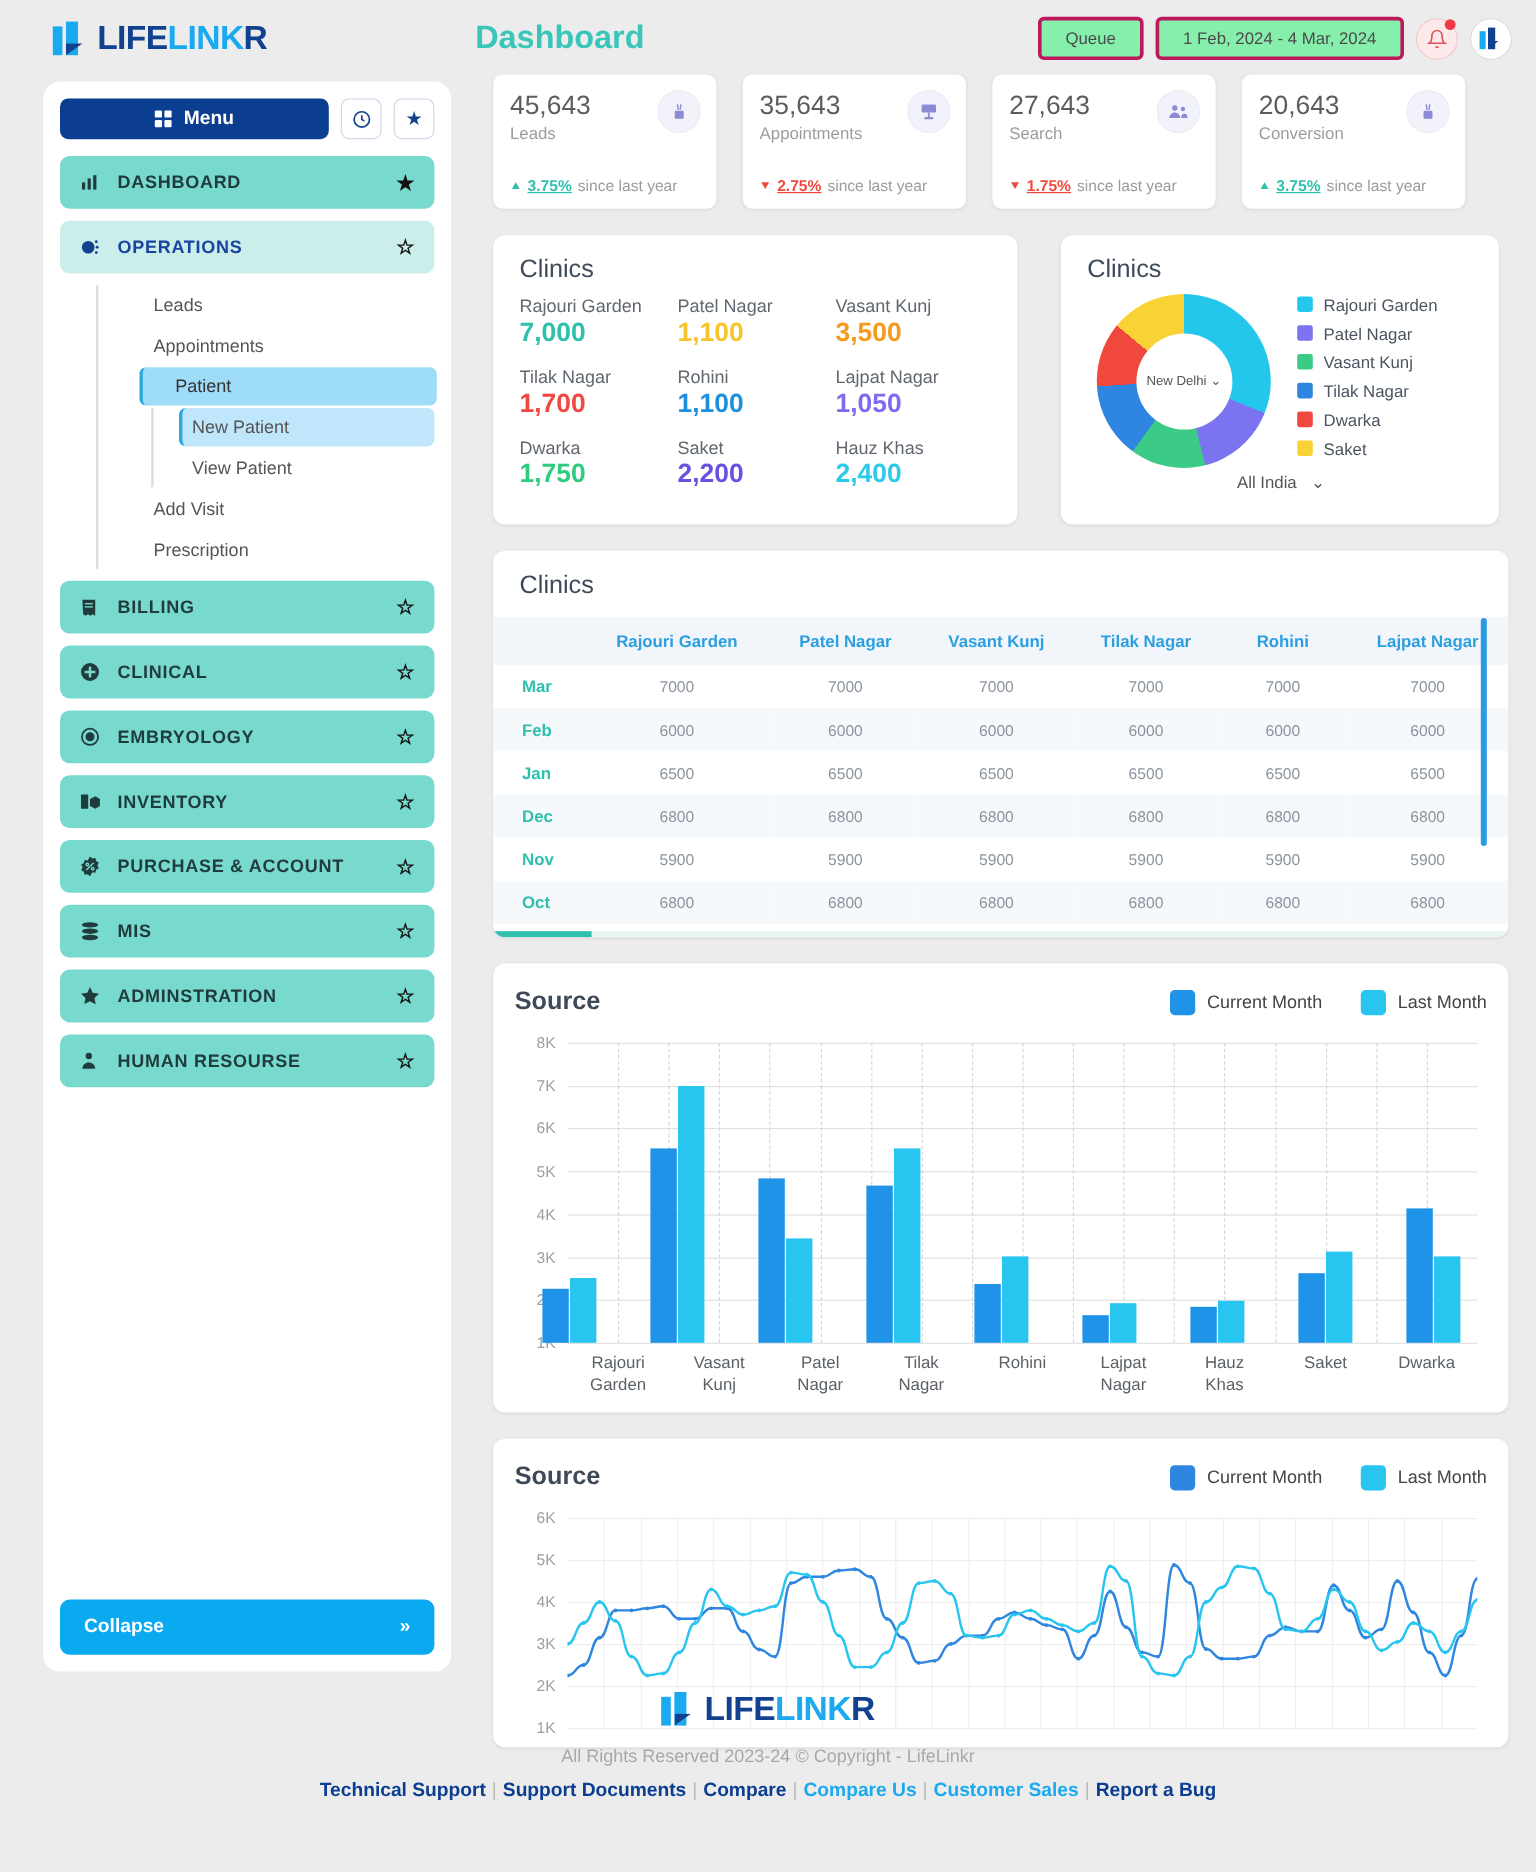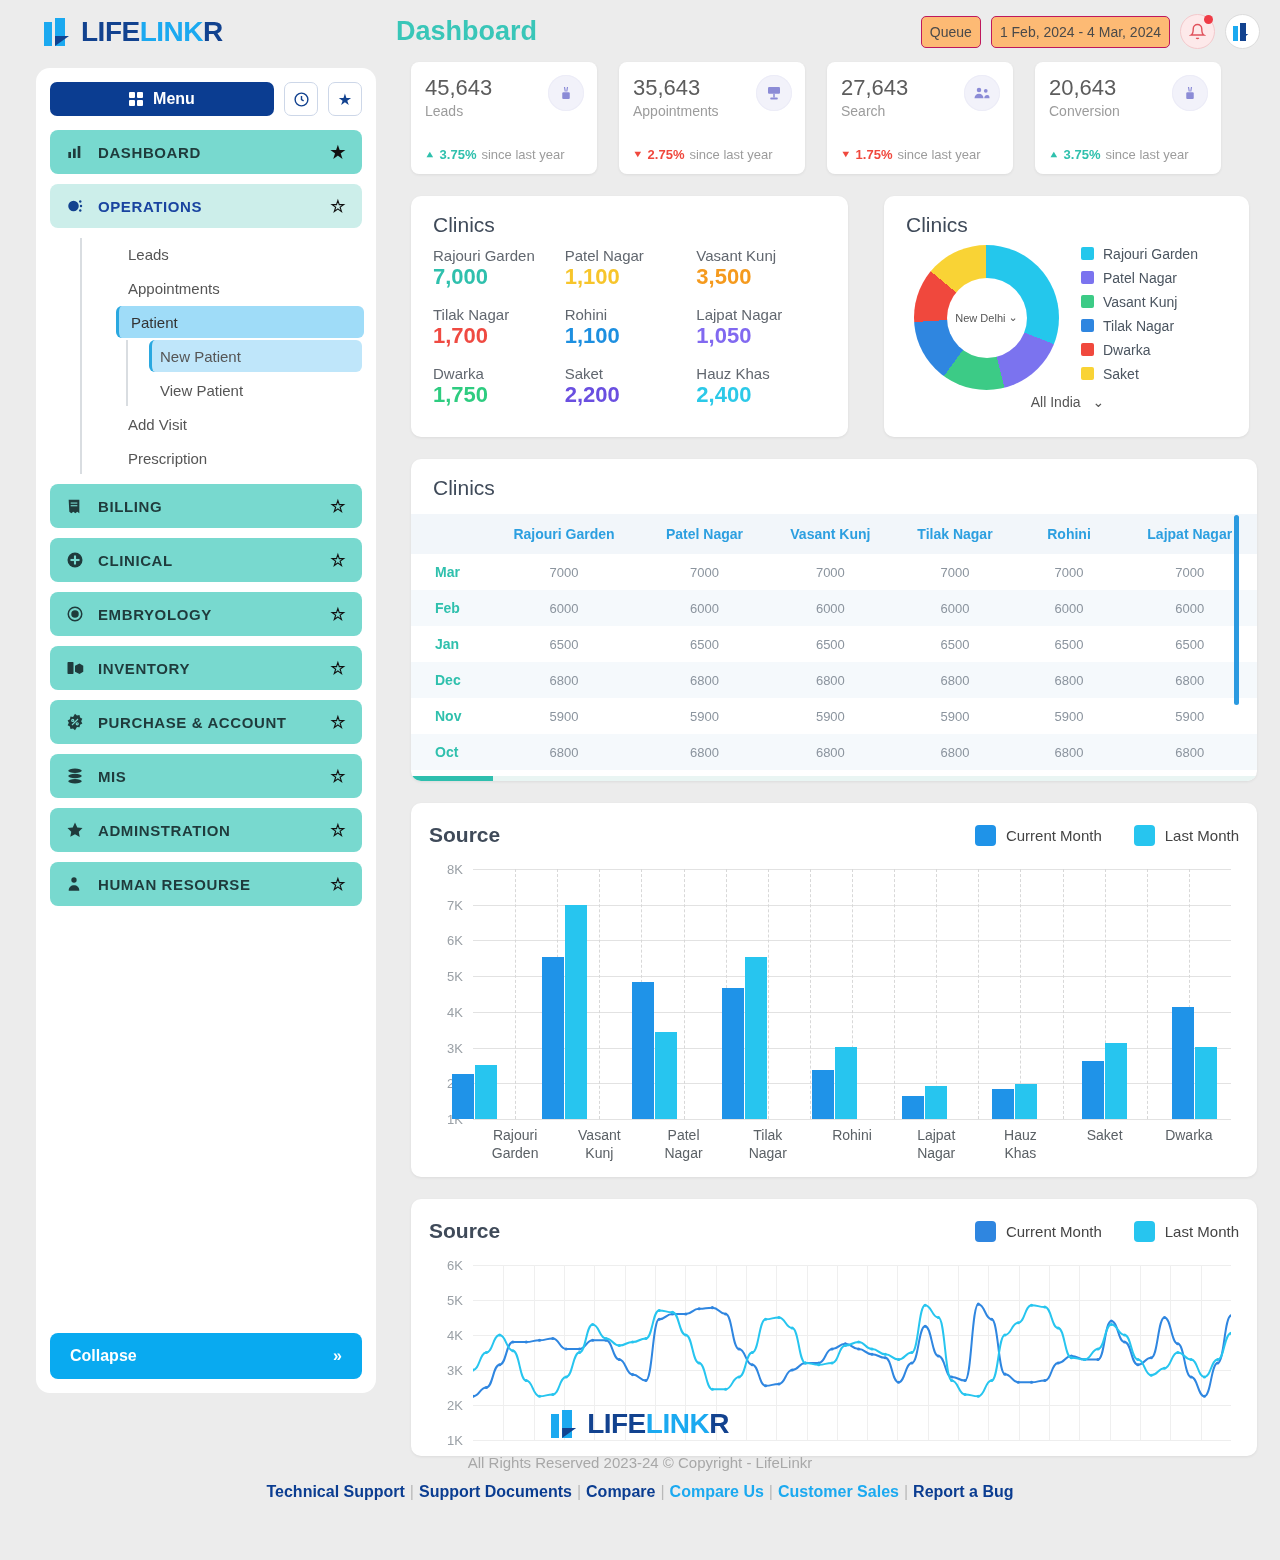--- a/index.html
+++ b/index.html
@@ -19,22 +19,22 @@
   .bm2 { position: absolute; left: 11px; top: 0px; width: 10px; height: 28px; background: #1ba9f0; }
   .bm3 { position: absolute; left: 11px; top: 18px; width: 14px; height: 10px; background: #12428f;
          clip-path: polygon(0 0, 100% 0, 0 100%); }
   .brand-text { font-size: 28px; font-weight: bold; letter-spacing: -0.5px; }
   .bt-a { color: #12428f; } .bt-b { color: #1ba9f0; } .bt-c { color: #12428f; }
 
   .page-title { position: absolute; left: 396px; top: 16px; font-size: 27px; font-weight: bold; color: #39c6b8; }
 
   .top-right { position: absolute; right: 20px; top: 14px; display: flex; align-items: center; gap: 10px; }
   .pill-btn {
-    border: 1px solid #be185d; background: #fdba74; border-radius: 5px;
-    padding: 7px 8px; font-size: 14px; color: #4a4a4a;
+    border: 3px solid #be185d; background: #86efac; border-radius: 5px;
+    padding: 7px 20px; font-size: 14px; color: #4a4a4a;
   }
   .bell-wrap {
     width: 35px; height: 35px; border-radius: 50%; background: #fde9ea; border: 1px solid #f3c9cc;
     display: flex; align-items: center; justify-content: center; position: relative;
   }
   .bell-dot { position: absolute; right: 1px; top: 0px; width: 9px; height: 9px; border-radius: 50%; background: #ef3b46; }
   .logo-circle {
     width: 35px; height: 35px; border-radius: 50%; background: #fff; border: 1px solid #dcdcdc;
     display: flex; align-items: center; justify-content: center;
   }
@@ -75,21 +75,21 @@
     margin-bottom: 10px; font-size: 15px; font-weight: bold; letter-spacing: 0.6px; color: #1f3b3c;
     background: #78d9cf;
   }
   .nav-item.pale { background: #cceeea; color: #1944a0; }
   .nav-item .ni-ico { width: 22px; margin-right: 10px; font-size: 16px; display: flex; align-items: center; }
   .nav-item .ni-label { flex: 1; }
   .nav-item .ni-star { font-size: 17px; color: #111; }
   .sub-wrap { padding-left: 42px; border-left: 2px solid #d9dde1; margin: 0 0 10px 30px; }
   .sub-item { height: 32px; display: flex; align-items: center; font-size: 15px; color: #555;
               border-radius: 6px; padding-left: 4px; margin-bottom: 2px; }
-  .sub-item.active { background: #9fdcf8; color: #333; margin-left: -8px; padding-left: 12px;
+  .sub-item.active { background: #9fdcf8; color: #333; margin-left: -8px; padding-left: 27px;
                      border-left: 3px solid #2aa8e0; width: calc(100% + 10px); }
   .sub2-wrap { padding-left: 24px; border-left: 2px solid #d9dde1; margin-left: 2px; }
   .sub2-item { height: 32px; display: flex; align-items: center; font-size: 15px; color: #555;
                border-radius: 6px; padding-left: 8px; margin-bottom: 2px; }
   .sub2-item.active { background: #bfe6fa; border-left: 3px solid #2aa8e0; margin-left: -3px; }
   .collapse-btn {
     position: absolute; left: 14px; bottom: 14px; width: 312px; height: 46px; background: #09aaf0;
     border-radius: 8px; color: #fff; display: flex; align-items: center; justify-content: space-between;
     padding: 0 20px; font-size: 16px; font-weight: bold;
   }
@@ -98,21 +98,21 @@
   .main { position: absolute; left: 411px; top: 62px; width: 846px; }
 
   .kpi-row { display: flex; gap: 22px; }
   .kpi {
     width: 186px; height: 112px; background: #fff; border-radius: 8px; padding: 13px 14px 0 14px;
     position: relative; box-shadow: 0 1px 3px rgba(0,0,0,.07);
   }
   .kpi-val { font-size: 22px; color: #5c5c5c; }
   .kpi-lbl { font-size: 14px; color: #9c9c9c; margin-top: 2px; }
   .kpi-foot { position: absolute; left: 14px; bottom: 12px; font-size: 13px; color: #9c9c9c; display: flex; gap: 5px; align-items: baseline;}
-  .kpi-pct { font-weight: bold; }
+  .kpi-pct { font-weight: bold; text-decoration: underline; }
   .kpi-ico {
     position: absolute; right: 13px; top: 13px; width: 36px; height: 36px; border-radius: 50%;
     background: #f2f2fa; display: flex; align-items: center; justify-content: center;
     font-size: 17px; color: #8b8bd6; box-shadow: inset 0 0 0 1px #ececf7;
   }
 
   .card { background: #fff; border-radius: 10px; box-shadow: 0 1px 3px rgba(0,0,0,.07); }
   .card-title { font-size: 21px; color: #3f4a59; font-weight: normal; }
 
   .row2 { display: flex; gap: 36px; margin-top: 22px; }

